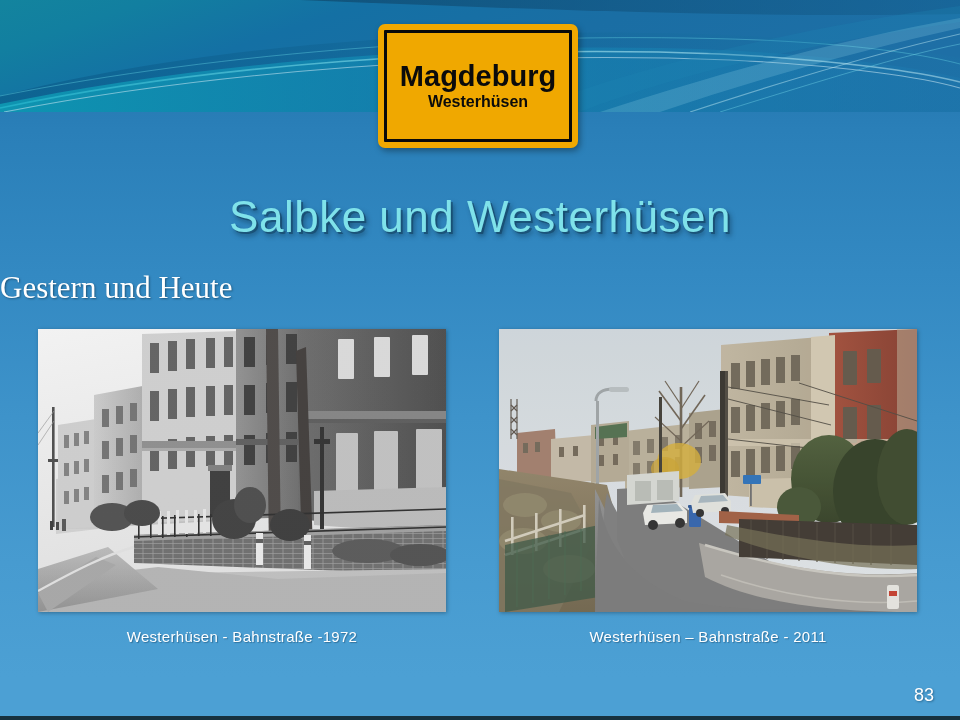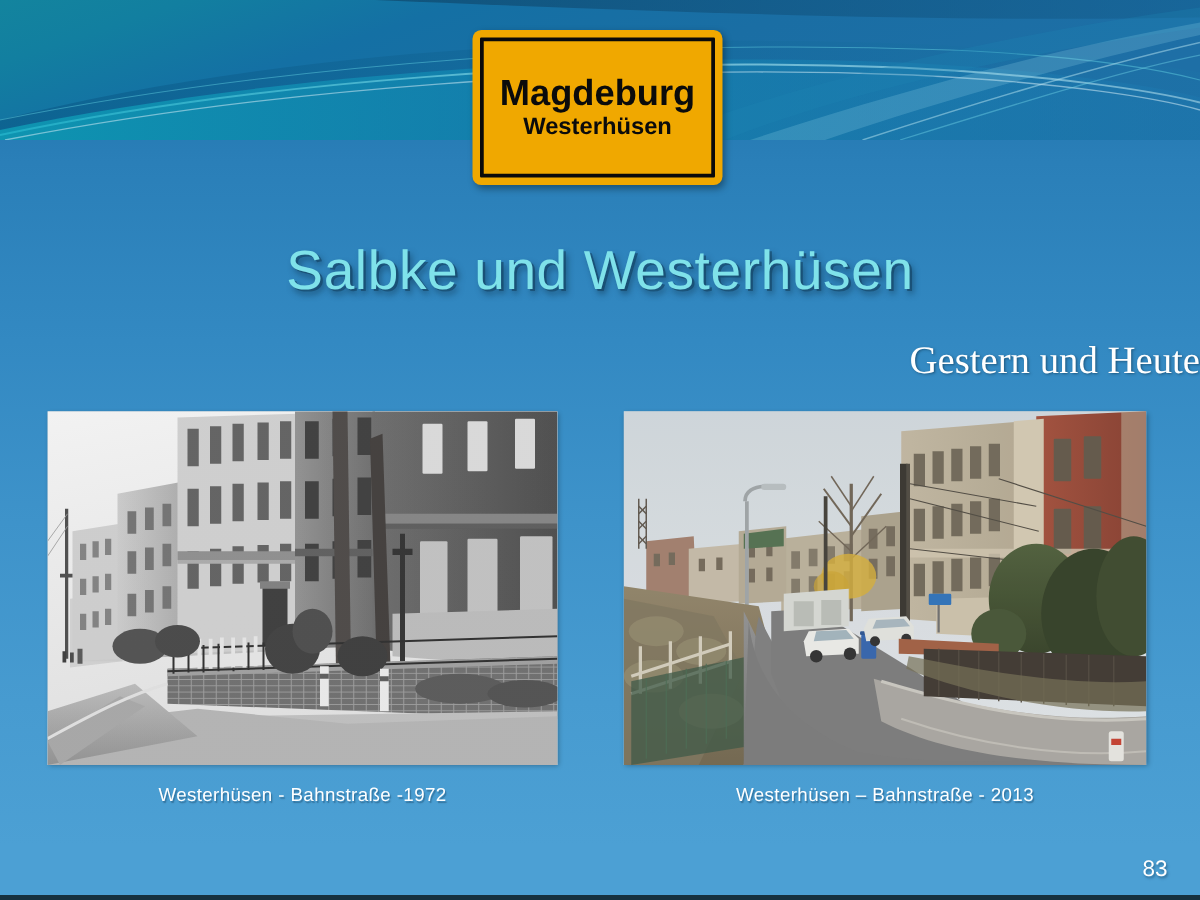--- a/index.html
+++ b/index.html
@@ -62,21 +62,21 @@
     justify-content: center;
   }
   #sign-city {
     font-size: 29px;
     font-weight: bold;
     color: #0b0b0b;
     letter-spacing: 0px;
     line-height: 1.05;
   }
   #sign-district {
-    font-size: 19px;
+    font-size: 16px;
     font-weight: bold;
     color: #0b0b0b;
     margin-top: 2px;
     line-height: 1.05;
   }
 
   
   #title {
     position: absolute;
     left: 0; top: 192px;
@@ -87,21 +87,21 @@
     color: #7FE2EA;
     letter-spacing: 0.5px;
     text-shadow:
        2px 2px 0 rgba(16,60,90,0.55),
        3px 4px 5px rgba(10,40,62,0.50);
   }
   #subtitle {
     position: absolute;
     left: 0; top: 270px;
     width: 960px;
-    text-align: right;
+    text-align: left;
     font-family: "Liberation Serif", serif;
     font-size: 31px;
     color: #FFFFFF;
     text-shadow: 1px 1px 2px rgba(12,45,70,0.55);
   }
 
   
   .photo-frame {
     position: absolute;
     overflow: hidden;
@@ -634,18 +634,18 @@
       <path d="M228,196 C280,206 350,220 418,216 L418,240 C350,242 276,226 226,206 Z" fill="#6f6a4e" opacity="0.7"></path>
 
       <rect x="388" y="256" width="12" height="24" rx="2" fill="#e2e1dc"></rect>
       <rect x="390" y="262" width="8" height="5" fill="#c03a2a"></rect>
 
       <rect width="418" height="283" fill="#ffffff" opacity="0.05"></rect>
     </svg>
   </div>
 
   <div id="caption-left" class="caption">Westerhüsen - Bahnstraße -1972</div>
-  <div id="caption-right" class="caption">Westerhüsen – Bahnstraße - 2013</div>
+  <div id="caption-right" class="caption">Westerhüsen – Bahnstraße - 2011</div>
 
   <div id="page-number">83</div>
 
   <div id="bottom-edge"></div>
 </div>
 
 </body></html>

